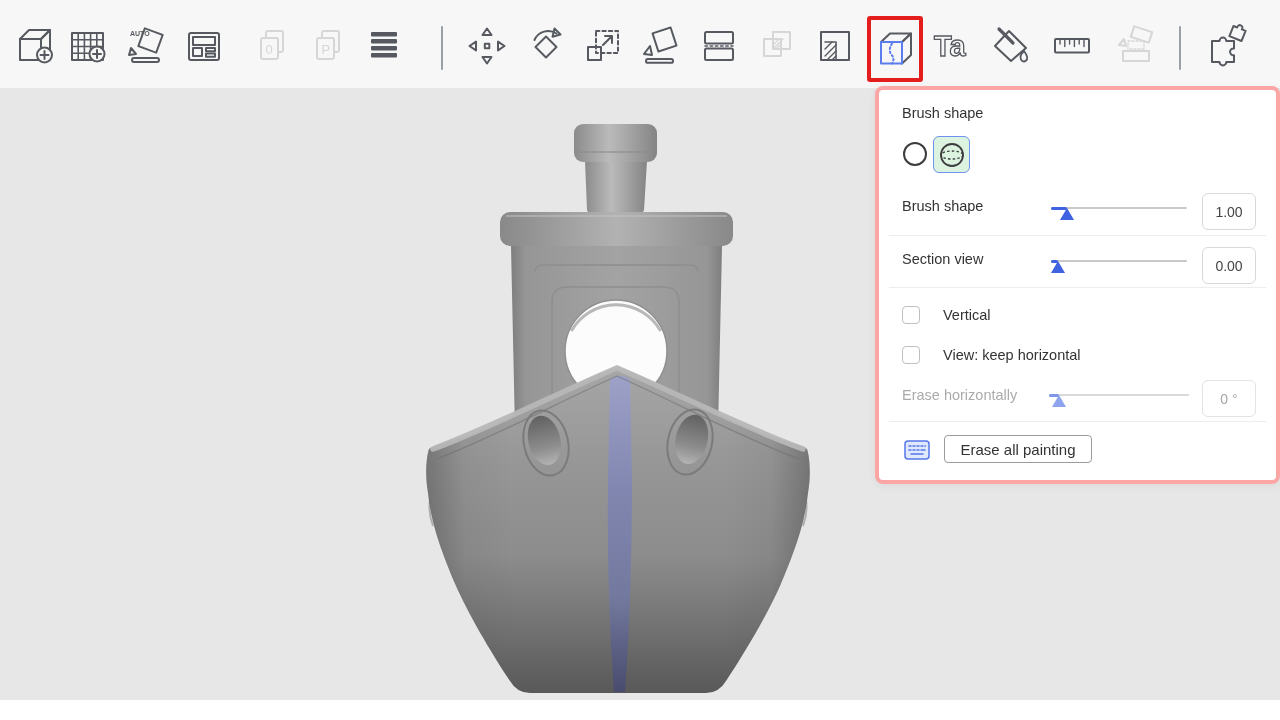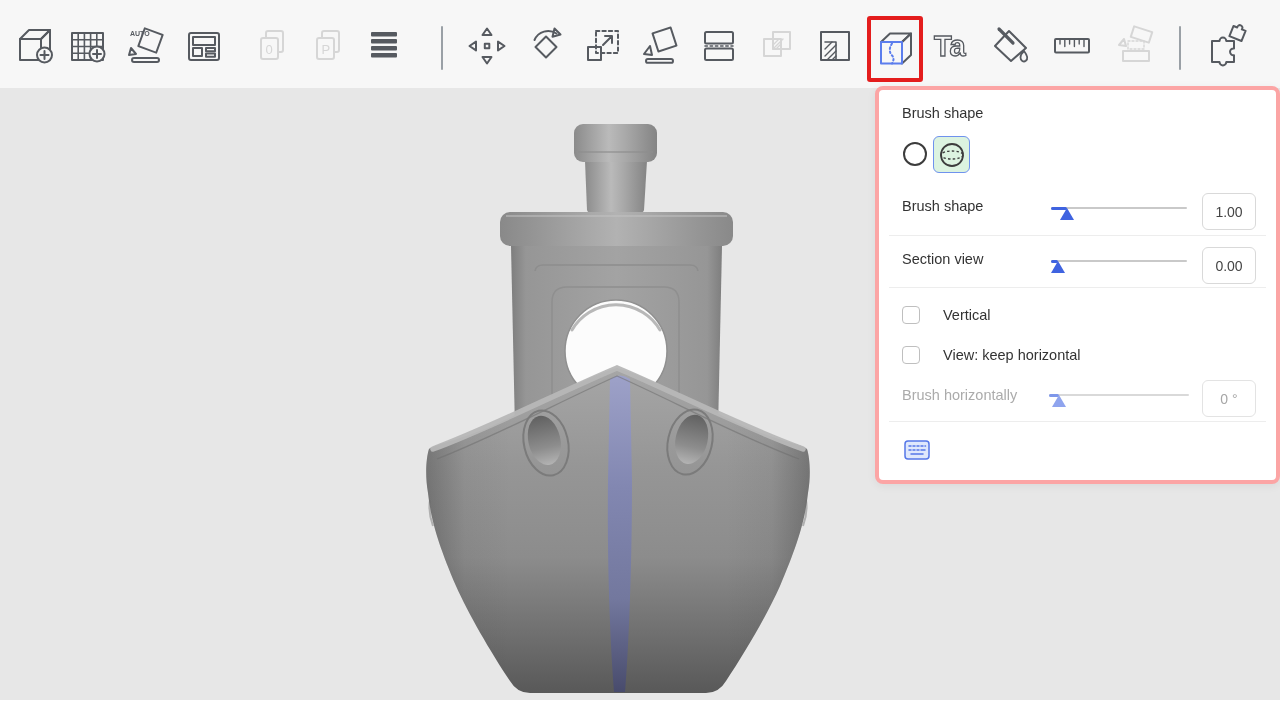--- a/index.html
+++ b/index.html
@@ -373,30 +373,31 @@
   <div class="checkrow" style="top:216px">
     <div class="checkbox"></div>
     <div class="lbl" style="position:static">Vertical</div>
   </div>
 
   <div class="checkrow" style="top:256px">
     <div class="checkbox"></div>
     <div class="lbl" style="position:static">View: keep horizontal</div>
   </div>
 
-  <div class="lbl lbl-gray" style="left:23px;top:297px">Brush horizontally</div>
+  <div class="lbl lbl-gray" style="left:23px;top:297px">Erase horizontally</div>
   <div class="slider disabled" style="left:170px;top:296px;width:140px">
     <div class="track"></div>
     <div class="fill" style="width:10px"></div>
     <div class="thumb" style="left:10px"></div>
   </div>
   <div class="valuebox gray" style="left:323px;top:290px">0 °</div>
 
   <div class="divider" style="top:331px"></div>
 
   <div class="kbd-icon">
     <svg viewBox="0 0 26 20" width="26" height="20">
       <rect x="1" y="1" width="24" height="18" rx="3" fill="#dfe8fc" stroke="#5577e8" stroke-width="1.5"></rect>
       <path d="M5,6 h2 M9,6 h2 M13,6 h2 M17,6 h2 M21,6 h0.5 M5,10 h2 M9,10 h2 M13,10 h2 M17,10 h4
                M7,14 h12" stroke="#5577e8" stroke-width="1.5" fill="none" stroke-linecap="round"></path>
     </svg>
   </div>
+  <div class="erase-btn">Erase all painting</div>
 </div>
 
 </body></html>

